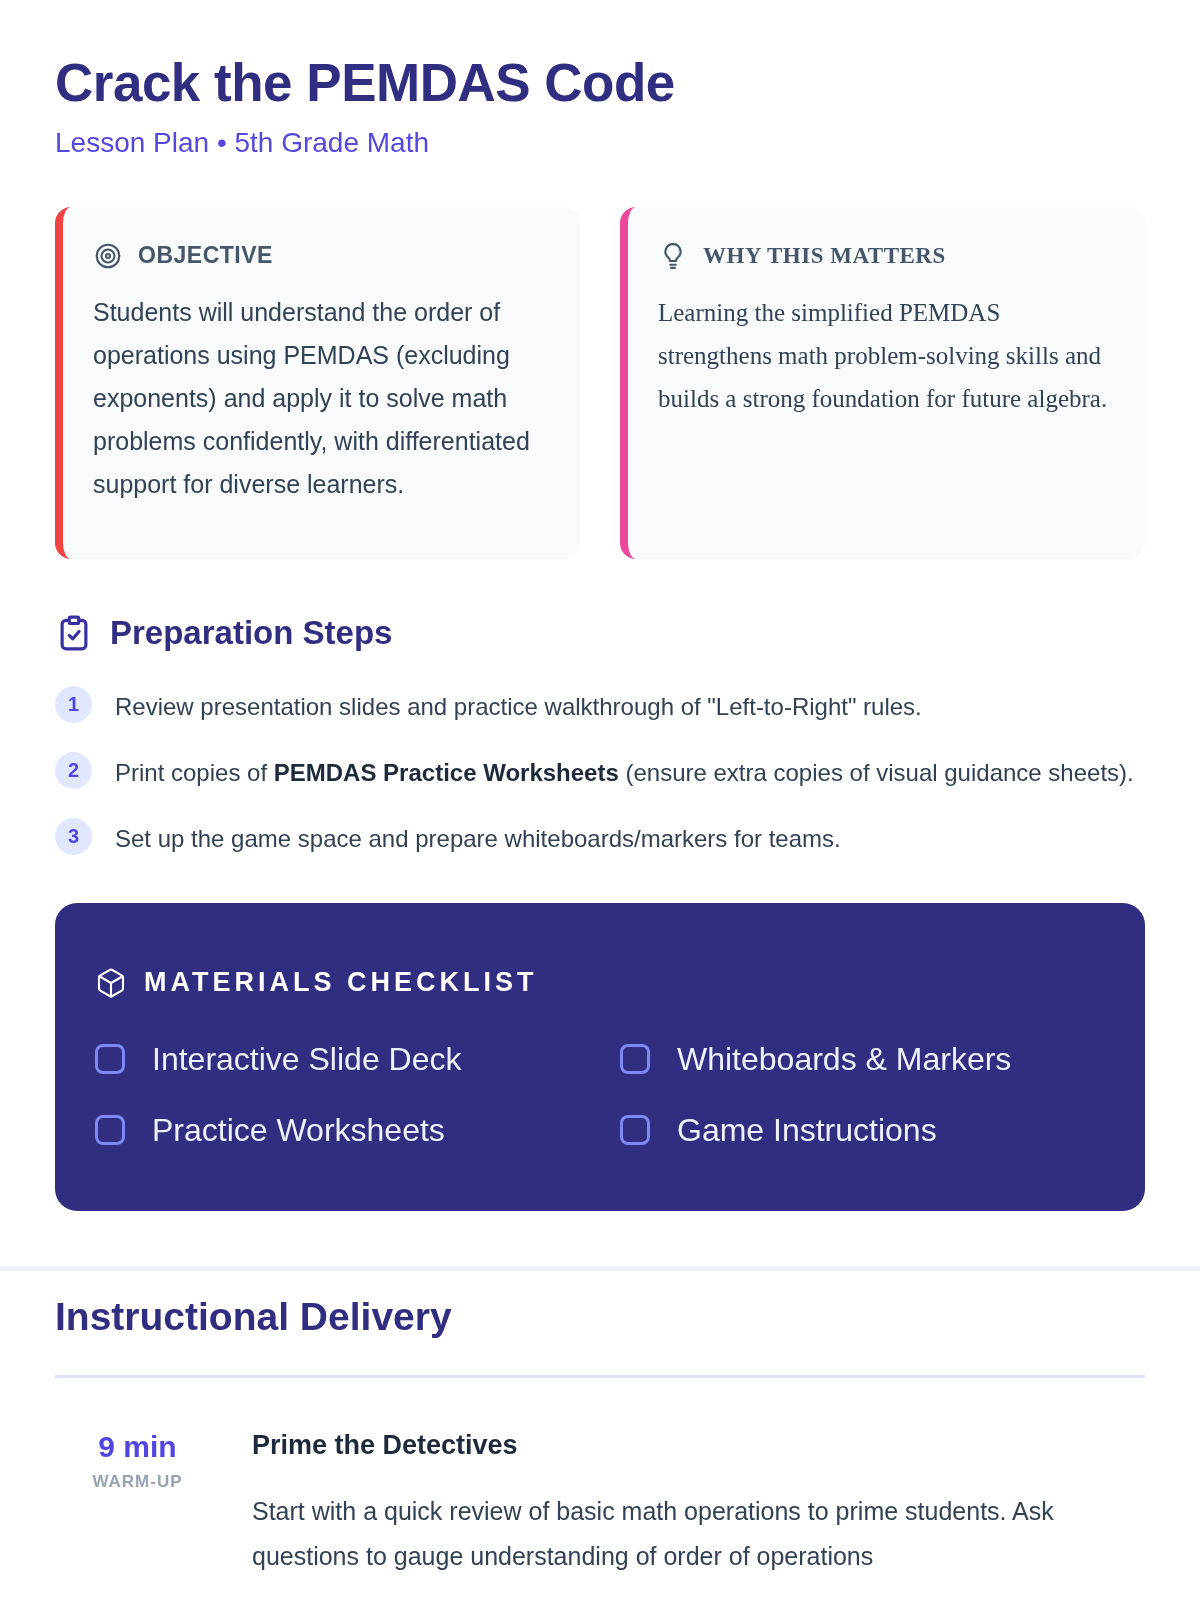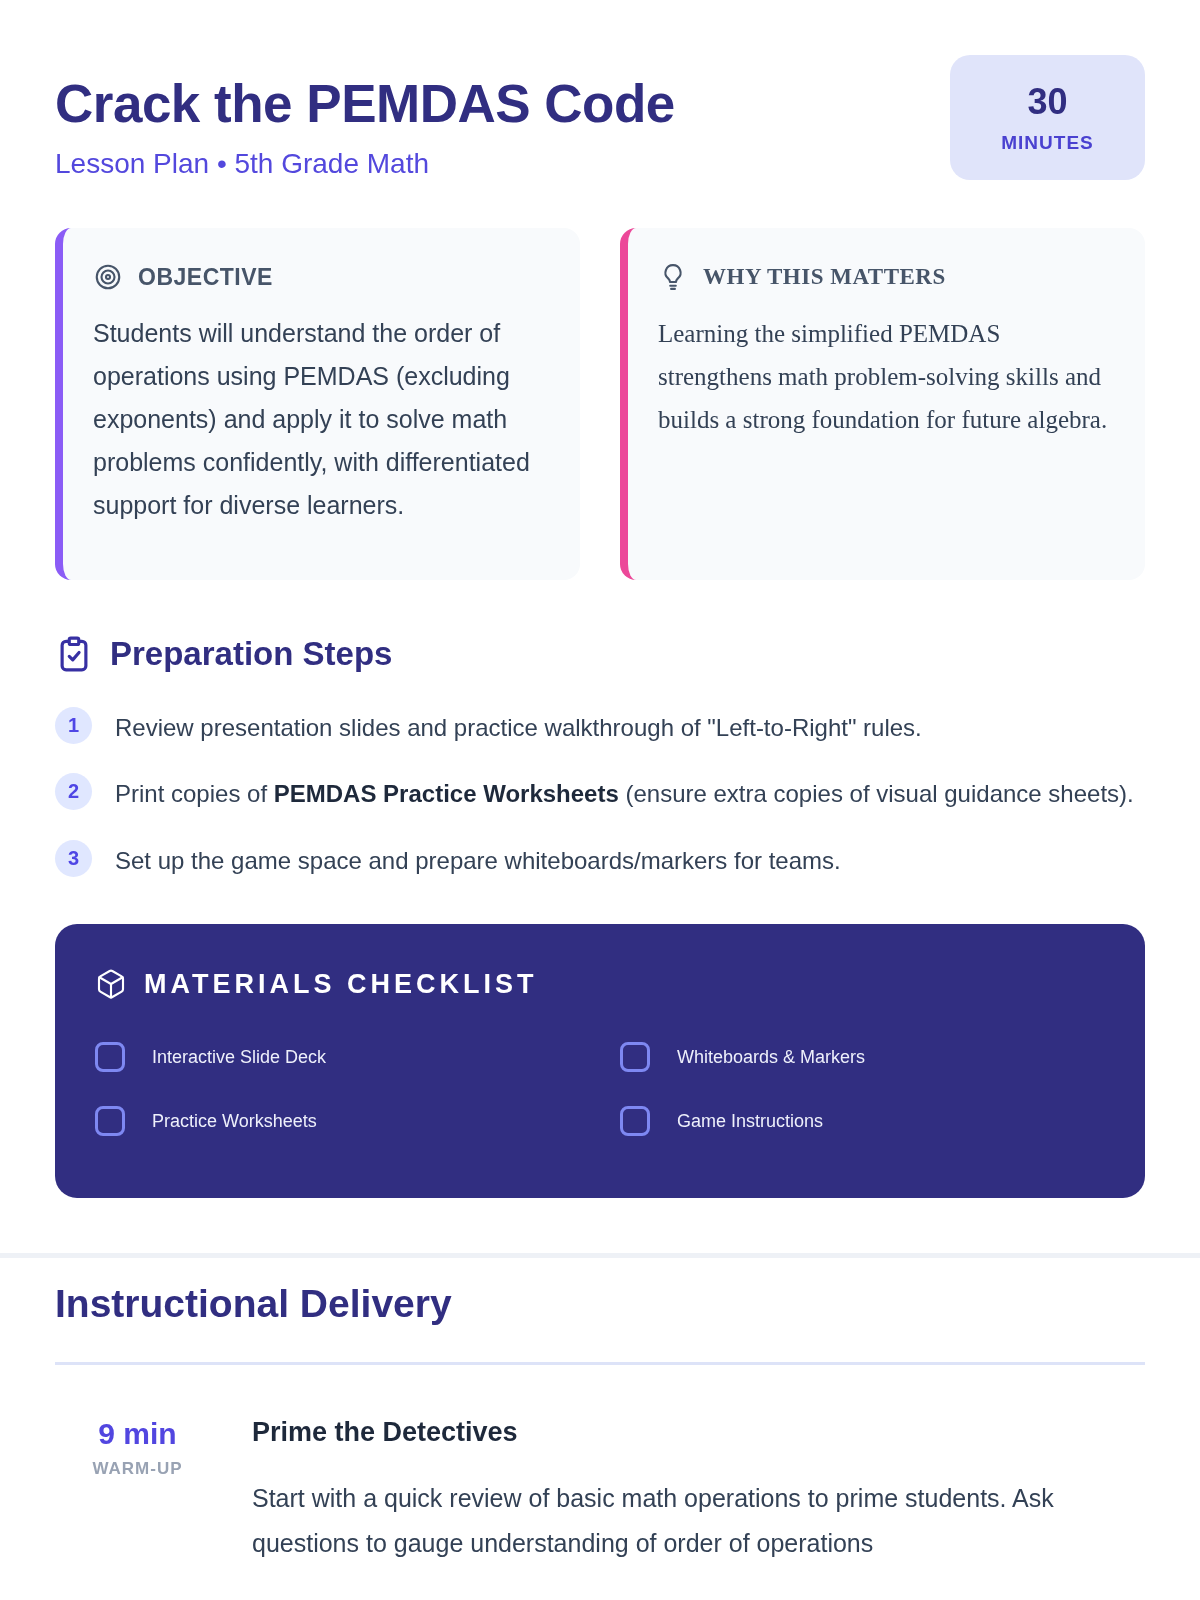--- a/index.html
+++ b/index.html
@@ -31,21 +31,21 @@
     margin-top: 9px; font-size: 19px; font-weight: bold; color: #4a41d0;
     letter-spacing: 1px;
   }
 
   
   .cards-row { display: flex; gap: 40px; margin-top: 48px; }
   .info-card {
     flex: 1; background: #f8fafc; border-radius: 16px;
     padding: 28px 30px; min-height: 352px;
   }
-  .info-card.objective { border-left: 8px solid #8b5cf6; }
+  .info-card.objective { border-left: 8px solid #ef4444; }
   .info-card.why { border-left: 8px solid #ec4899; font-family: Liberation Serif, serif; }
   .card-header {
     display: flex; align-items: center; gap: 15px;
     color: #475569; margin-top: 6px;
   }
   .card-header .icon { width: 30px; height: 30px; display: inline-flex; }
   .card-header .icon svg { width: 100%; height: 100%; }
   .card-title { font-size: 23px; font-weight: bold; letter-spacing: 0.5px; }
   .card-body {
     margin-top: 20px; font-size: 25px; line-height: 1.72; color: #334155;
@@ -69,34 +69,34 @@
     display: flex; align-items: center; justify-content: center;
   }
   .step-text { font-size: 24px; line-height: 1.6; color: #334155; padding-top: 2px; }
   .step-text b { color: #1e293b; }
 
   
   .materials-card {
     margin-top: 44px; background: #312e81; border-radius: 22px;
     padding: 44px 40px 62px 40px; color: #ffffff;
   }
-  .materials-header { display: flex; align-items: center; gap: 17px; }
+  .materials-header { display: flex; align-items: center; gap: 17px; margin-top: 20px; }
   .materials-header .icon { width: 32px; height: 32px; display: inline-flex; color: #ffffff; }
   .materials-header .icon svg { width: 100%; height: 100%; }
   .materials-title { font-size: 27px; font-weight: bold; letter-spacing: 4px; }
   .materials-grid {
     margin-top: 42px; display: grid; grid-template-columns: 1fr 1fr;
     row-gap: 34px; column-gap: 40px;
   }
   .material-item { display: flex; align-items: center; gap: 27px; }
   .checkbox {
     flex: 0 0 auto; width: 30px; height: 30px;
     border: 3px solid #7e88f2; border-radius: 8px; background: transparent;
   }
-  .material-label { font-size: 18px; color: #eef0fb; }
+  .material-label { font-size: 32px; color: #eef0fb; }
 
   
   .section-divider {
     margin: 55px -55px 0 -55px; height: 5px; background: #eef1f6;
   }
 
   
   .delivery-section { margin-top: 24px; }
   .delivery-heading { font-size: 39px; font-weight: bold; color: #312e81; }
   .delivery-rule { margin-top: 36px; height: 3px; background: #dde3f8; border: none; }
@@ -113,24 +113,20 @@
 </style>
 </head>
 <body>
 
 <div class="page">
 
   <div class="header">
     <div>
       <div class="title">Crack the PEMDAS Code</div>
       <div class="subtitle">Lesson Plan • 5th Grade Math</div>
-    </div>
-    <div class="duration-badge">
-      <div class="duration-value">30</div>
-      <div class="duration-unit">MINUTES</div>
     </div>
   </div>
 
   <div class="cards-row">
     <div class="info-card objective">
       <div class="card-header">
         <span class="icon">
           <svg viewBox="0 0 24 24" fill="none" stroke="currentColor" stroke-width="1.7">
             <circle cx="12" cy="12" r="9"></circle>
               <circle cx="12" cy="12" r="5.2"></circle>

